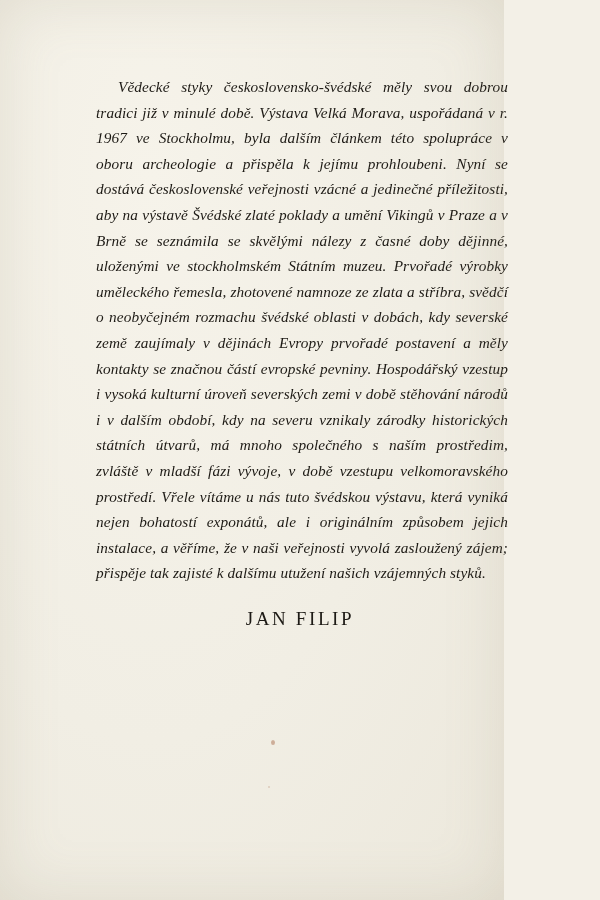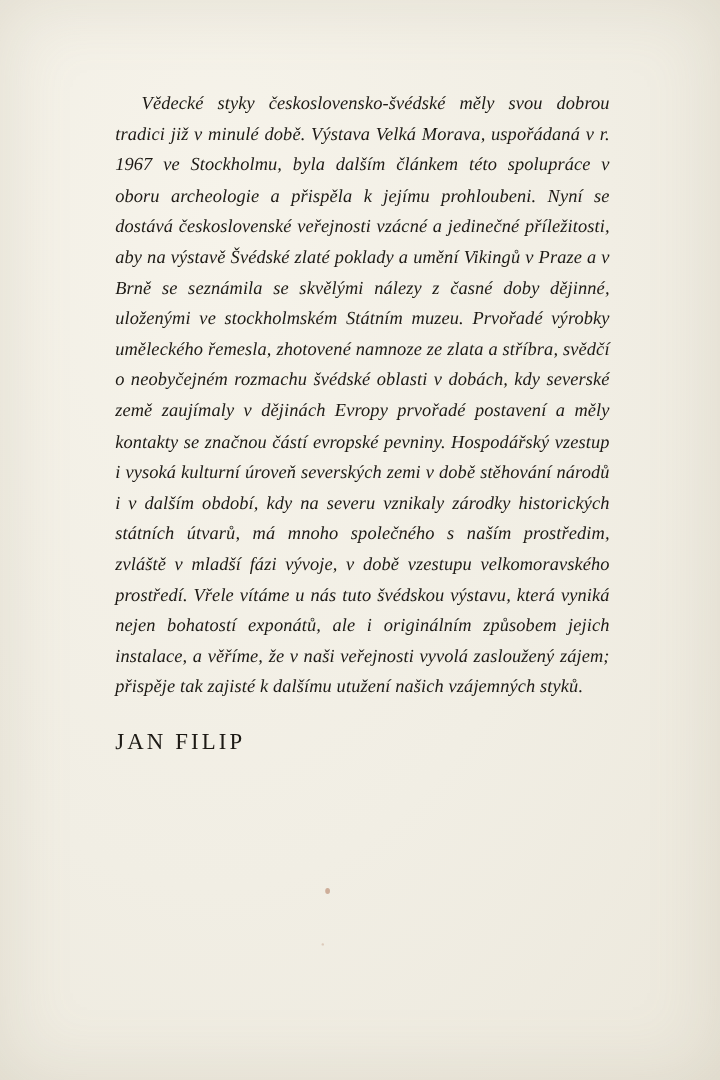--- a/index.html
+++ b/index.html
@@ -8,21 +8,21 @@
   }
   body {
     width: 600px;
     height: 900px;
     background: #f3f0e7;
     font-family: "Liberation Serif", serif;
     overflow: hidden;
   }
   .page {
     position: relative;
-    width: 600px;
+    width: 504px;
     height: 900px;
     background:
       radial-gradient(ellipse at 30% 20%, #f6f3ea 0%, #f1eee4 55%, #ece8dc 100%);
   }
   .page-inner {
     position: absolute;
     left: 96px;
     top: 74px;
     width: 412px;
   }
@@ -35,21 +35,21 @@
     text-justify: inter-word;
     letter-spacing: 0.1px;
     margin: 0;
   }
   .body-text .indent {
     display: inline-block;
     width: 22px;
   }
   .signature {
     margin-top: 22px;
-    text-align: left;
+    text-align: center;
     font-style: normal;
     font-size: 19px;
     letter-spacing: 2.6px;
     color: #1d1a15;
     padding-right: 4px;
   }
   .speck {
     position: absolute;
     border-radius: 50%;
     background: #b07a5c;

